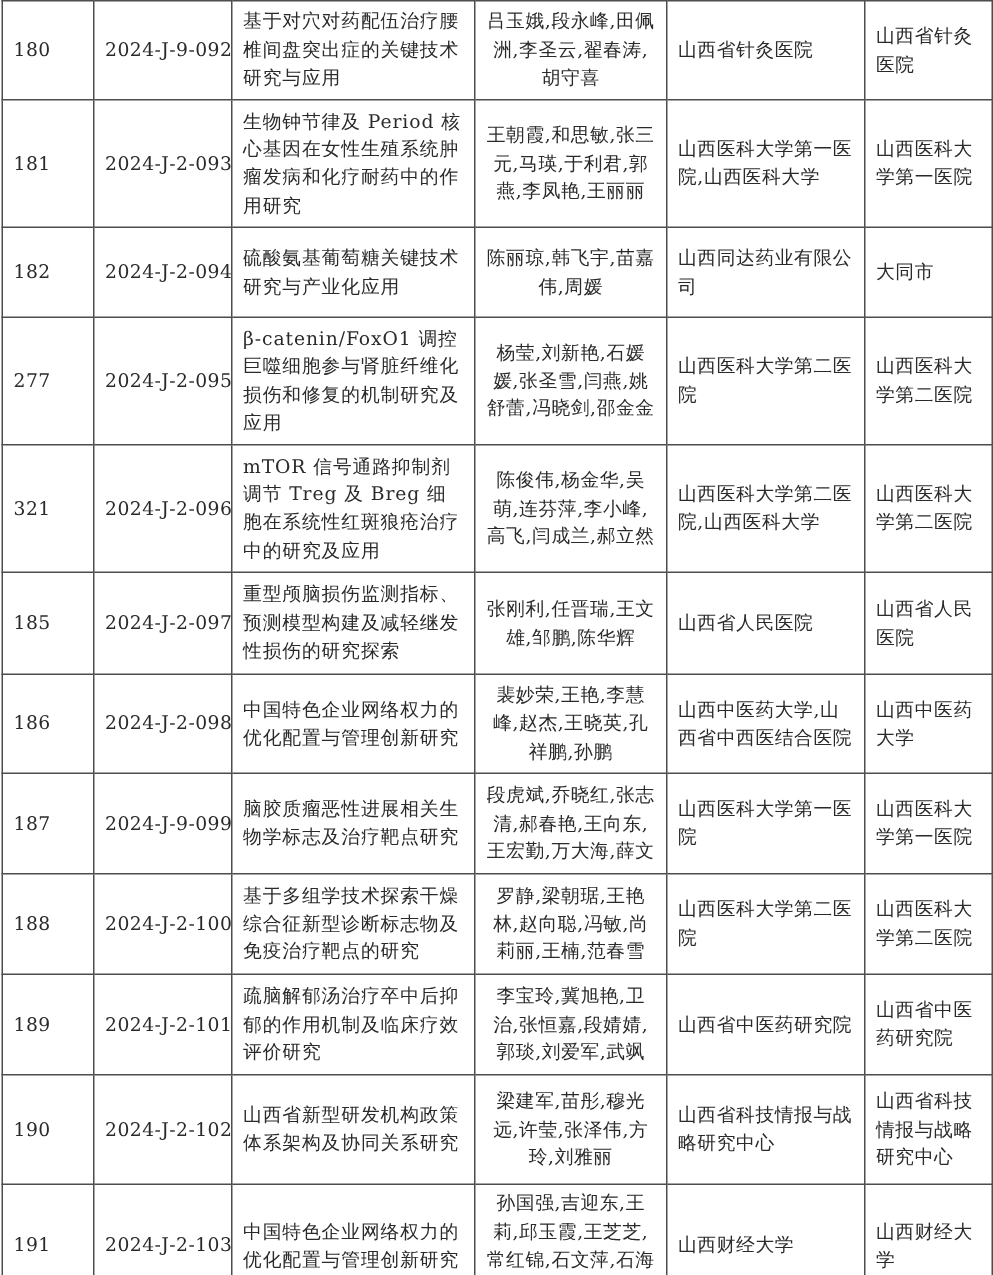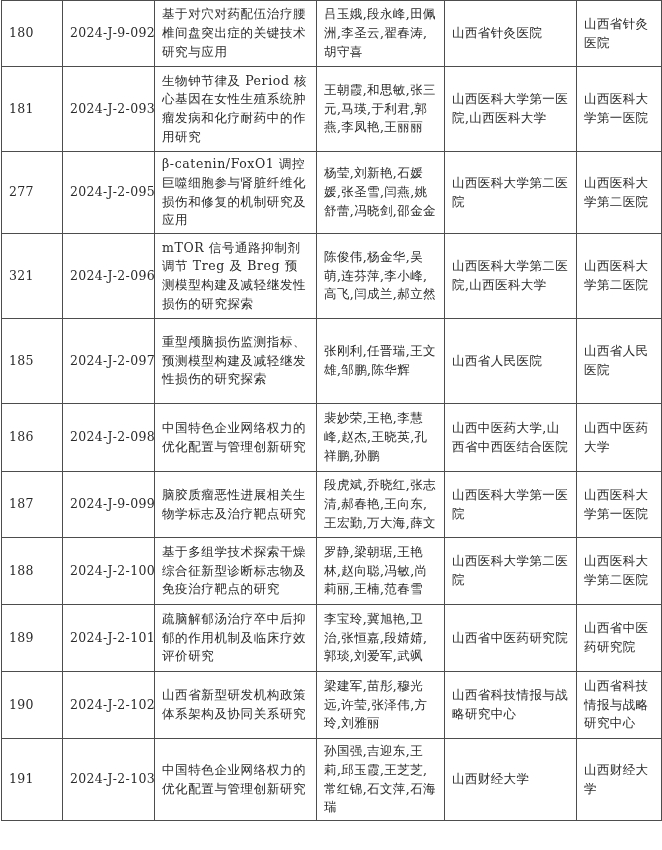--- a/index.html
+++ b/index.html
@@ -30,21 +30,21 @@
     word-break: break-all;
     overflow: hidden;
   }
   td.c-no, td.c-code {
     text-align: left;
     letter-spacing: 0.3px;
     word-break: keep-all;
     white-space: nowrap;
   }
   td.c-title { letter-spacing: 0.6px; margin-left: 20px; }
-  td.c-people { letter-spacing: 0.4px; }
+  td.c-people { letter-spacing: 0.4px; text-align: center; }
   td.c-org { letter-spacing: 0.4px; }
   td.c-award { letter-spacing: 0.4px; }
 
   
   tr:nth-child(1)  { height: 66px; }
   tr:nth-child(2)  { height: 85px; }
   tr:nth-child(3)  { height: 60px; }
   tr:nth-child(4)  { height: 85px; }
   tr:nth-child(5)  { height: 85px; }
   tr:nth-child(6)  { height: 68px; }
@@ -79,31 +79,39 @@
   </tr>
         <tr>
     <td class="c-no">181</td>
     <td class="c-code">2024-J-2-093</td>
     <td class="c-title">生物钟节律及 Period 核心基因在女性生殖系统肿瘤发病和化疗耐药中的作用研究</td>
     <td class="c-people">王朝霞,和思敏,张三元,马瑛,于利君,郭燕,李凤艳,王丽丽</td>
     <td class="c-org">山西医科大学第一医院,山西医科大学</td>
     <td class="c-award">山西医科大学第一医院</td>
   </tr>
         <tr>
+    <td class="c-no">182</td>
+    <td class="c-code">2024-J-2-094</td>
+    <td class="c-title">硫酸氨基葡萄糖关键技术研究与产业化应用</td>
+    <td class="c-people">陈丽琼,韩飞宇,苗嘉伟,周媛</td>
+    <td class="c-org">山西同达药业有限公司</td>
+    <td class="c-award">大同市</td>
+  </tr>
+        <tr>
     <td class="c-no">277</td>
     <td class="c-code">2024-J-2-095</td>
     <td class="c-title">β-catenin/FoxO1 调控巨噬细胞参与肾脏纤维化损伤和修复的机制研究及应用</td>
     <td class="c-people">杨莹,刘新艳,石媛媛,张圣雪,闫燕,姚舒蕾,冯晓剑,邵金金</td>
     <td class="c-org">山西医科大学第二医院</td>
     <td class="c-award">山西医科大学第二医院</td>
   </tr>
         <tr>
     <td class="c-no">321</td>
     <td class="c-code">2024-J-2-096</td>
-    <td class="c-title">mTOR 信号通路抑制剂调节 Treg 及 Breg 预测模型构建及减轻继发性损伤的研究探索</td>
+    <td class="c-title">mTOR 信号通路抑制剂调节 Treg 及 Breg 细胞在系统性红斑狼疮治疗中的研究及应用</td>
     <td class="c-people">陈俊伟,杨金华,吴萌,连芬萍,李小峰,高飞,闫成兰,郝立然</td>
     <td class="c-org">山西医科大学第二医院,山西医科大学</td>
     <td class="c-award">山西医科大学第二医院</td>
   </tr>
         <tr>
     <td class="c-no">185</td>
     <td class="c-code">2024-J-2-097</td>
     <td class="c-title">重型颅脑损伤监测指标、预测模型构建及减轻继发性损伤的研究探索</td>
     <td class="c-people">张刚利,任晋瑞,王文雄,邹鹏,陈华辉</td>
     <td class="c-org">山西省人民医院</td>

